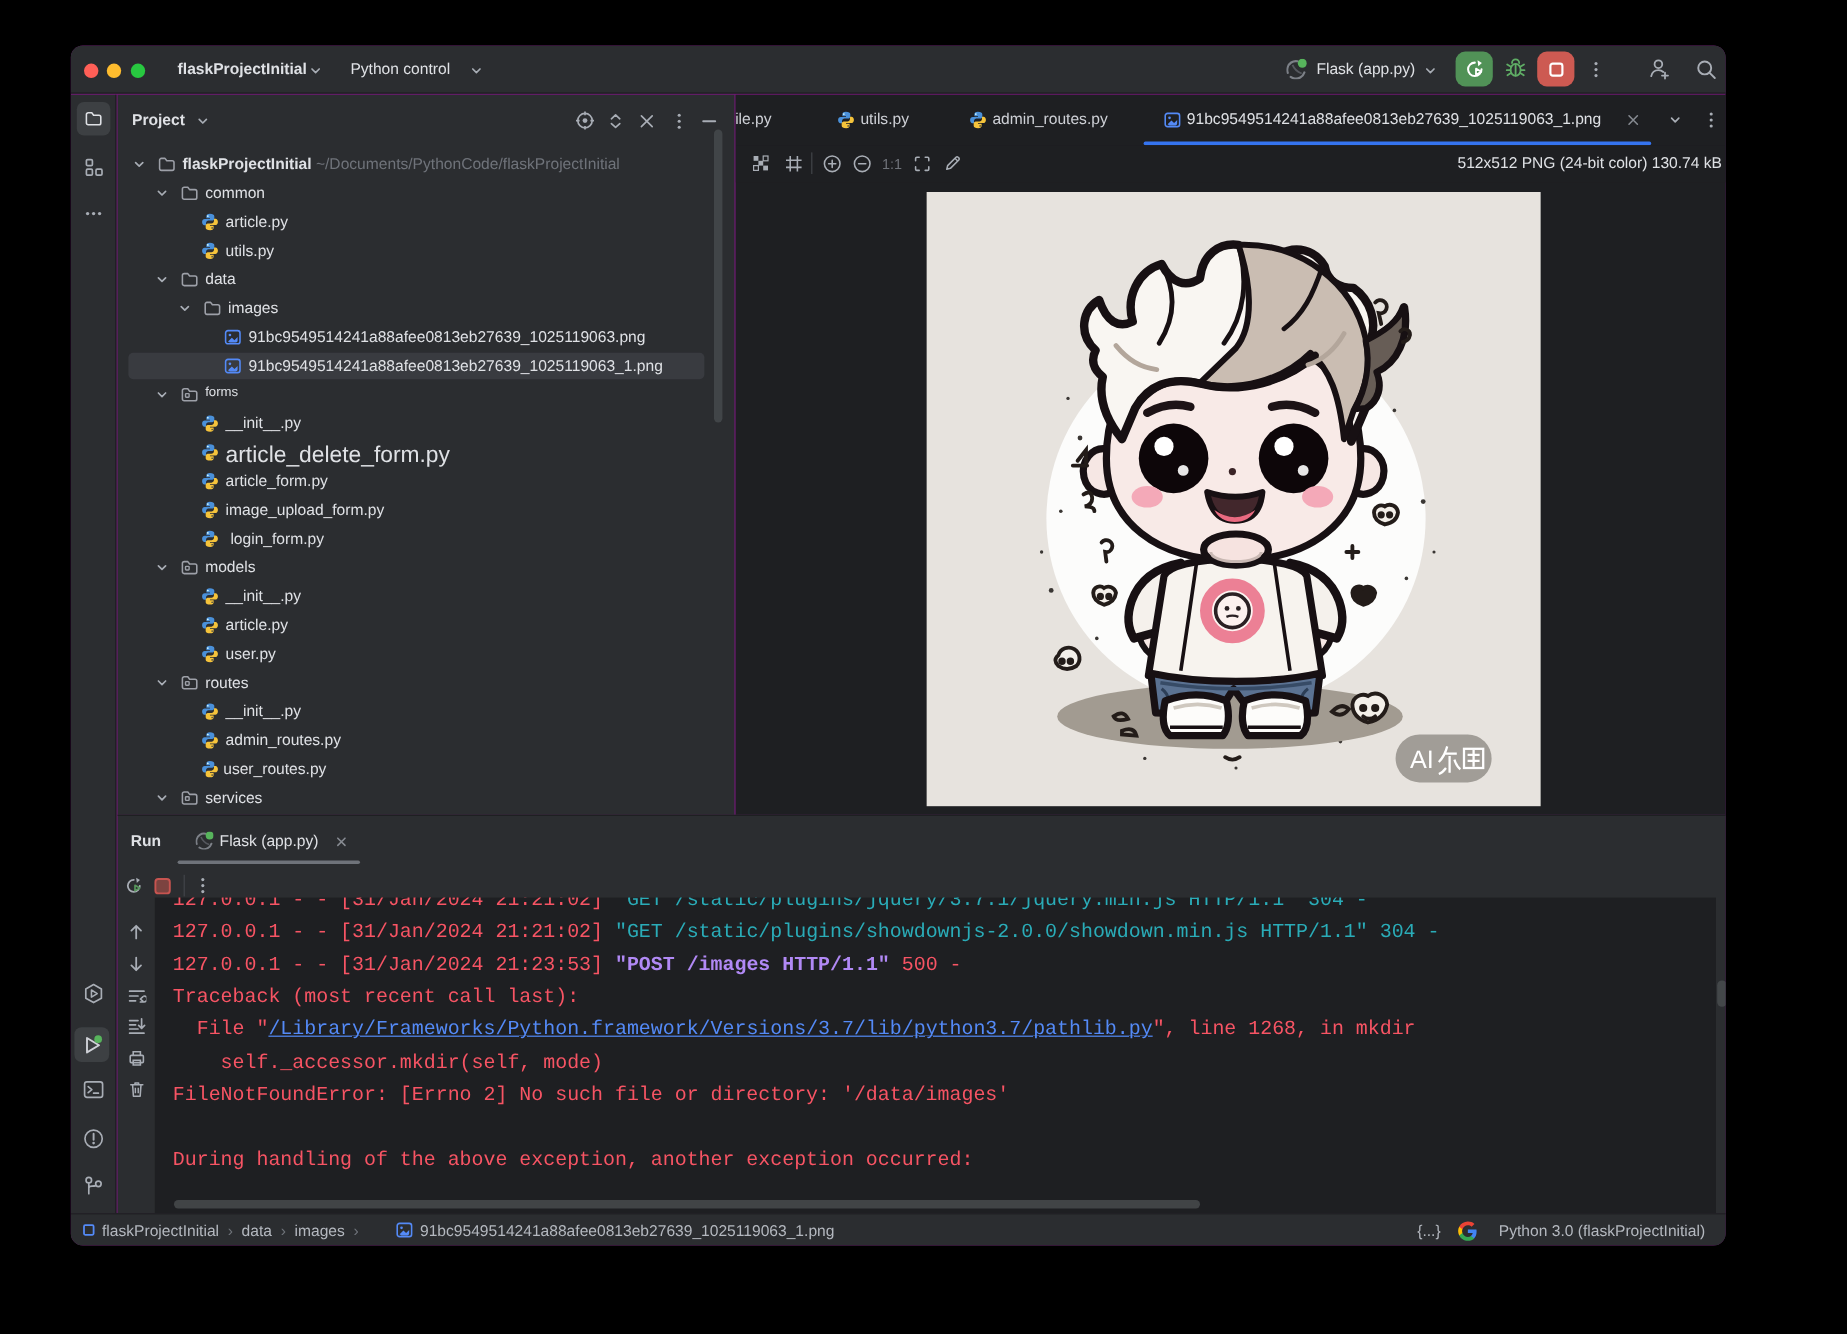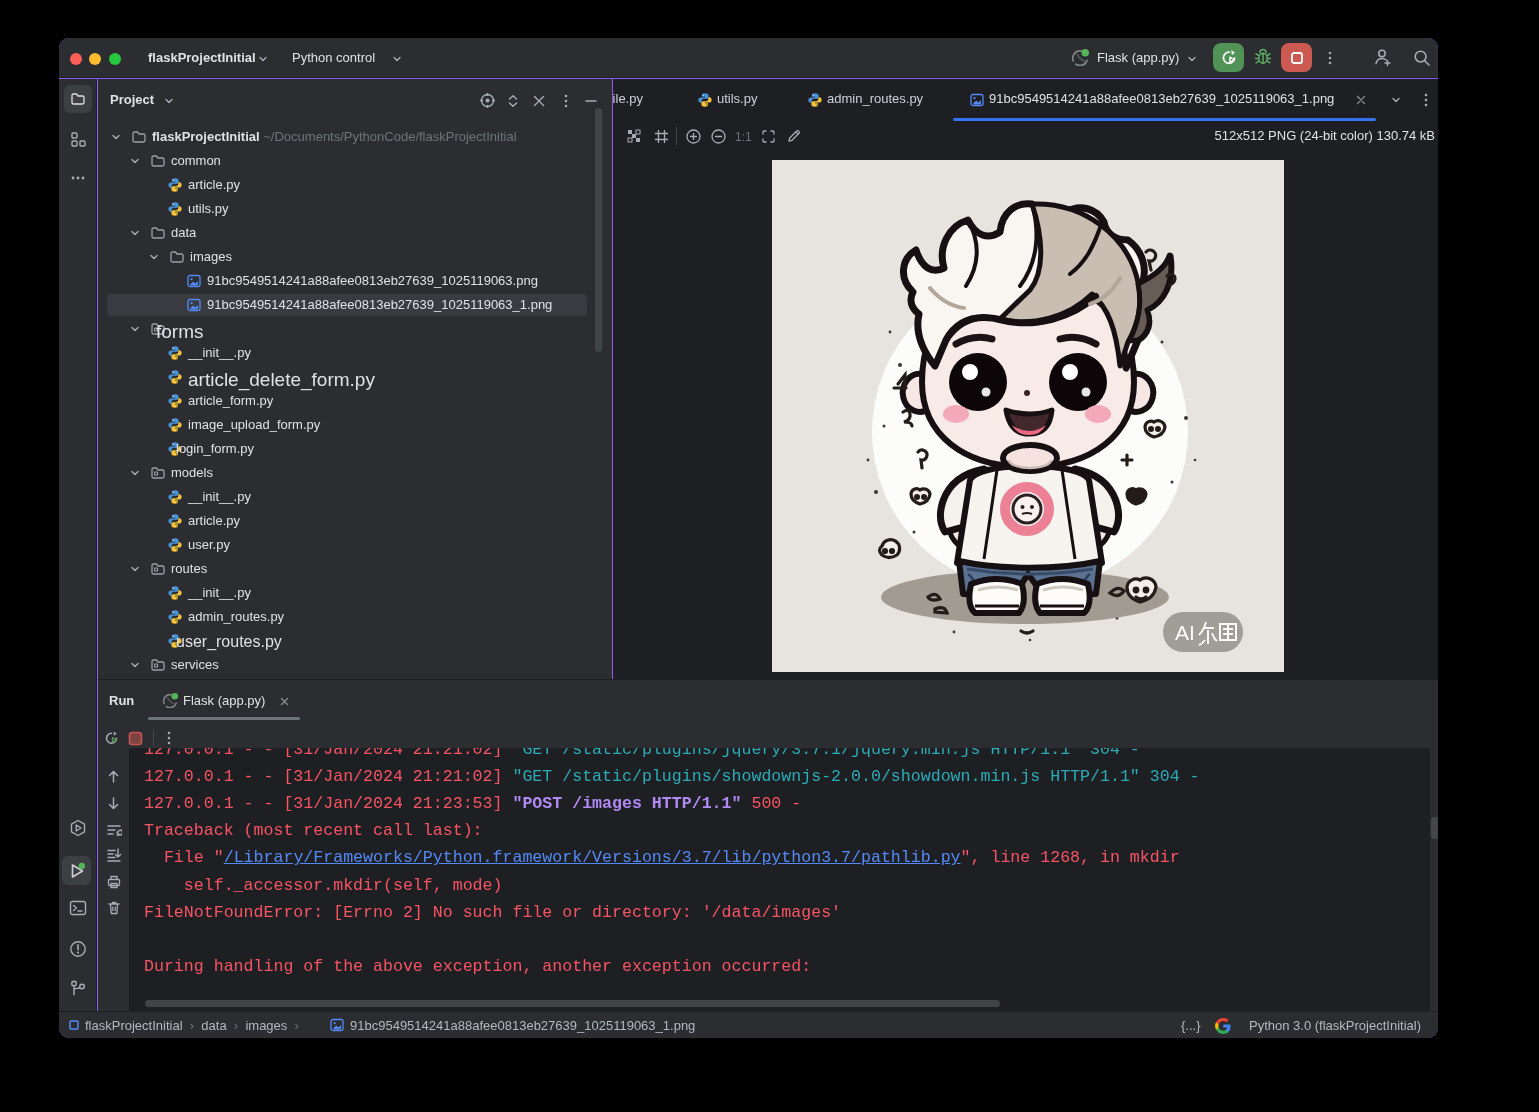--- a/index.html
+++ b/index.html
@@ -1,16 +1,16 @@
 <!DOCTYPE html>
 <html><head><meta charset="utf-8"><style>
 html,body{margin:0;padding:0;background:#000;width:1539px;height:1112px;overflow:hidden}
 *{box-sizing:border-box}body{font-family:"Liberation Sans",sans-serif}
 .abs{position:absolute}
-#win{position:absolute;left:59px;top:38px;width:1379px;height:1000px;background:#8b5cf6;border-radius:10px;overflow:hidden}
+#win{position:absolute;left:59px;top:38px;width:1379px;height:1000px;background:#701a75;border-radius:10px;overflow:hidden}
 .ic{display:flex;align-items:center;justify-content:center}
 </style></head><body>
 <div id="win">
 <div class="abs" style="left:0;top:0;width:1423px;height:40px;background:#2b2d30;border-bottom:1px solid #1e1f22">
       <div class="abs" style="left:10.5px;top:14.5px;width:12px;height:12px;border-radius:50%;background:#ff5f57"></div>
       <div class="abs" style="left:30.0px;top:14.5px;width:12px;height:12px;border-radius:50%;background:#febc2e"></div>
       <div class="abs" style="left:49.5px;top:14.5px;width:12px;height:12px;border-radius:50%;background:#28c840"></div>
       <div class="abs" style="left:89px;top:12px;font-size:13px;font-weight:bold;color:#dfe1e5">flaskProjectInitial</div>
       <div class="abs ic" style="left:199px;top:16px">
         <svg width="10" height="10" viewBox="0 0 10 10" style="">
@@ -263,21 +263,21 @@
           <svg width="10" height="10" viewBox="0 0 10 10" style="">
             <path d="M2 3.5 L5 6.5 L8 3.5" fill="none" stroke="#a8adb5" stroke-width="1.4" stroke-linecap="round" stroke-linejoin="round"></path>
           </svg>
         </div>
         <div class="abs ic" style="left:52px;top:242px">
           <svg width="16" height="16" viewBox="0 0 16 16" style="">
             <path d="M2 4.5 c0-.8.6-1.5 1.5-1.5 h3 l1.5 2 h4.5 c.8 0 1.5.7 1.5 1.5 v5 c0 .8-.7 1.5-1.5 1.5 h-9 c-.9 0-1.5-.7-1.5-1.5 z" fill="none" stroke="#9da0a8" stroke-width="1.3" stroke-linejoin="round"></path>
             <rect x="4.6" y="7" width="3" height="3" rx=".6" fill="none" stroke="#9da0a8" stroke-width="1.2"></rect>
           </svg>
         </div>
-        <div class="abs" style="left:58px;top:242px;font-size:19px;color:#dfe1e5;white-space:nowrap"><span style="">forms</span></div>
+        <div class="abs" style="left:73px;top:242px;font-size:11px;color:#dfe1e5;white-space:nowrap"><span style="">forms</span></div>
         <div class="abs ic" style="left:69px;top:266px">
           <svg width="16" height="16" viewBox="0 0 16 16" style="">
             <path d="M7.9 1.2c-2.2 0-2.9.9-2.9 2v1.6h3v.6H3.6c-1.2 0-2.2 1-2.2 2.6 0 1.5.8 2.7 2 2.7h1.3V8.9c0-1.2 1-2.1 2.1-2.1h3c1 0 1.8-.8 1.8-1.8V3.2c0-1.1-1.3-2-3.7-2z" fill="#4a90d9"></path>
             <path d="M8.1 14.8c2.2 0 2.9-.9 2.9-2v-1.6H8v-.6h4.4c1.2 0 2.2-1 2.2-2.6 0-1.5-.8-2.7-2-2.7h-1.3v1.8c0 1.2-1 2.1-2.1 2.1h-3c-1 0-1.8.8-1.8 1.8v1.8c0 1.1 1.3 2 3.7 2z" fill="#f5c33b"></path>
             <circle cx="6.2" cy="3.1" r=".7" fill="#dff"></circle>
             <circle cx="9.8" cy="12.9" r=".7" fill="#554"></circle>
           </svg>
         </div>
         <div class="abs" style="left:90px;top:266px;font-size:13px;color:#dfe1e5;white-space:nowrap"><span style="">__init__.py</span></div>
         <div class="abs ic" style="left:69px;top:290px">
@@ -308,21 +308,21 @@
         </div>
         <div class="abs" style="left:90px;top:338px;font-size:13px;color:#dfe1e5;white-space:nowrap"><span style="">image_upload_form.py</span></div>
         <div class="abs ic" style="left:69px;top:362px">
           <svg width="16" height="16" viewBox="0 0 16 16" style="">
             <path d="M7.9 1.2c-2.2 0-2.9.9-2.9 2v1.6h3v.6H3.6c-1.2 0-2.2 1-2.2 2.6 0 1.5.8 2.7 2 2.7h1.3V8.9c0-1.2 1-2.1 2.1-2.1h3c1 0 1.8-.8 1.8-1.8V3.2c0-1.1-1.3-2-3.7-2z" fill="#4a90d9"></path>
             <path d="M8.1 14.8c2.2 0 2.9-.9 2.9-2v-1.6H8v-.6h4.4c1.2 0 2.2-1 2.2-2.6 0-1.5-.8-2.7-2-2.7h-1.3v1.8c0 1.2-1 2.1-2.1 2.1h-3c-1 0-1.8.8-1.8 1.8v1.8c0 1.1 1.3 2 3.7 2z" fill="#f5c33b"></path>
             <circle cx="6.2" cy="3.1" r=".7" fill="#dff"></circle>
             <circle cx="9.8" cy="12.9" r=".7" fill="#554"></circle>
           </svg>
         </div>
-        <div class="abs" style="left:78px;top:362px;font-size:13px;color:#dfe1e5;white-space:nowrap"><span style="">login_form.py</span></div>
+        <div class="abs" style="left:94px;top:362px;font-size:13px;color:#dfe1e5;white-space:nowrap"><span style="">login_form.py</span></div>
         <div class="abs ic" style="left:32px;top:389px">
           <svg width="10" height="10" viewBox="0 0 10 10" style="">
             <path d="M2 3.5 L5 6.5 L8 3.5" fill="none" stroke="#a8adb5" stroke-width="1.4" stroke-linecap="round" stroke-linejoin="round"></path>
           </svg>
         </div>
         <div class="abs ic" style="left:52px;top:386px">
           <svg width="16" height="16" viewBox="0 0 16 16" style="">
             <path d="M2 4.5 c0-.8.6-1.5 1.5-1.5 h3 l1.5 2 h4.5 c.8 0 1.5.7 1.5 1.5 v5 c0 .8-.7 1.5-1.5 1.5 h-9 c-.9 0-1.5-.7-1.5-1.5 z" fill="none" stroke="#9da0a8" stroke-width="1.3" stroke-linejoin="round"></path>
             <rect x="4.6" y="7" width="3" height="3" rx=".6" fill="none" stroke="#9da0a8" stroke-width="1.2"></rect>
           </svg>
@@ -386,21 +386,21 @@
         </div>
         <div class="abs" style="left:90px;top:530px;font-size:13px;color:#dfe1e5;white-space:nowrap"><span style="">admin_routes.py</span></div>
         <div class="abs ic" style="left:69px;top:554px">
           <svg width="16" height="16" viewBox="0 0 16 16" style="">
             <path d="M7.9 1.2c-2.2 0-2.9.9-2.9 2v1.6h3v.6H3.6c-1.2 0-2.2 1-2.2 2.6 0 1.5.8 2.7 2 2.7h1.3V8.9c0-1.2 1-2.1 2.1-2.1h3c1 0 1.8-.8 1.8-1.8V3.2c0-1.1-1.3-2-3.7-2z" fill="#4a90d9"></path>
             <path d="M8.1 14.8c2.2 0 2.9-.9 2.9-2v-1.6H8v-.6h4.4c1.2 0 2.2-1 2.2-2.6 0-1.5-.8-2.7-2-2.7h-1.3v1.8c0 1.2-1 2.1-2.1 2.1h-3c-1 0-1.8.8-1.8 1.8v1.8c0 1.1 1.3 2 3.7 2z" fill="#f5c33b"></path>
             <circle cx="6.2" cy="3.1" r=".7" fill="#dff"></circle>
             <circle cx="9.8" cy="12.9" r=".7" fill="#554"></circle>
           </svg>
         </div>
-        <div class="abs" style="left:78px;top:554px;font-size:16px;color:#dfe1e5;white-space:nowrap"><span style="">user_routes.py</span></div>
+        <div class="abs" style="left:88px;top:554px;font-size:13px;color:#dfe1e5;white-space:nowrap"><span style="">user_routes.py</span></div>
         <div class="abs ic" style="left:32px;top:581px">
           <svg width="10" height="10" viewBox="0 0 10 10" style="">
             <path d="M2 3.5 L5 6.5 L8 3.5" fill="none" stroke="#a8adb5" stroke-width="1.4" stroke-linecap="round" stroke-linejoin="round"></path>
           </svg>
         </div>
         <div class="abs ic" style="left:52px;top:578px">
           <svg width="16" height="16" viewBox="0 0 16 16" style="">
             <path d="M2 4.5 c0-.8.6-1.5 1.5-1.5 h3 l1.5 2 h4.5 c.8 0 1.5.7 1.5 1.5 v5 c0 .8-.7 1.5-1.5 1.5 h-9 c-.9 0-1.5-.7-1.5-1.5 z" fill="none" stroke="#9da0a8" stroke-width="1.3" stroke-linejoin="round"></path>
             <rect x="4.6" y="7" width="3" height="3" rx=".6" fill="none" stroke="#9da0a8" stroke-width="1.2"></rect>
           </svg>

